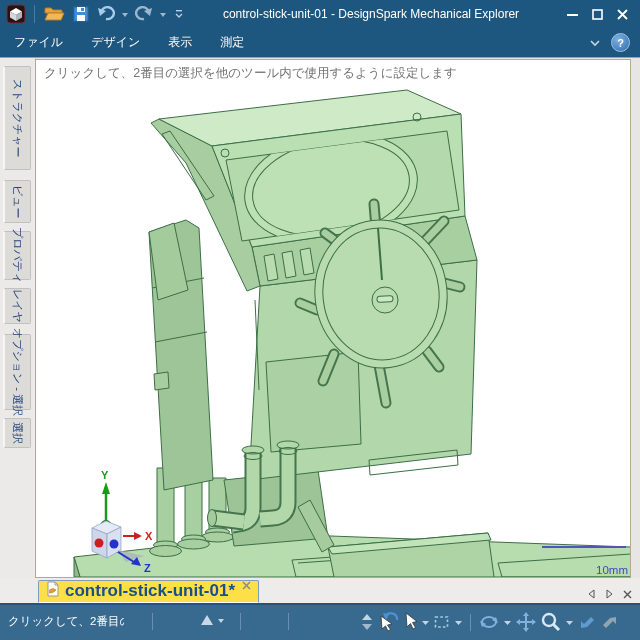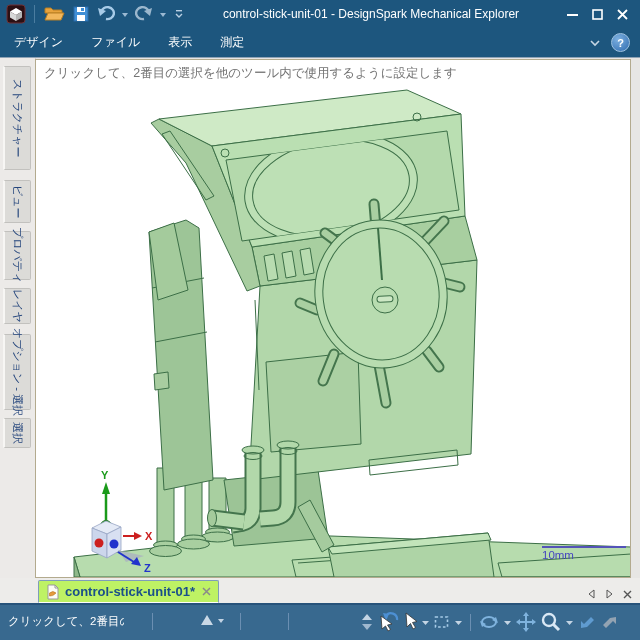--- a/index.html
+++ b/index.html
@@ -32,27 +32,27 @@
     border-left:2px solid #f7f6f4;border-radius:0 2px 2px 0;color:#24457c;font-size:11px;
     writing-mode:vertical-rl;text-orientation:sideways;display:flex;align-items:center;
     justify-content:center;padding:6px 0;box-sizing:border-box;white-space:nowrap;}
   .viewport{position:absolute;left:35px;top:1px;width:594px;height:517px;background:#ffffff;
     border:1px solid #b3aa8e;box-sizing:content-box;}
   .viewport svg.model{position:absolute;left:0;top:0;}
   .hint{position:absolute;left:8px;top:5px;font-size:12.5px;color:#737373;white-space:nowrap;}
   .triad{position:absolute;left:40px;top:408px;}
   .scalebar{position:absolute;left:506px;top:486px;width:86px;}
   .scalebar .line{width:84px;height:2px;background:#5353b8;}
-  .scalebar .lbl{font-size:11.5px;color:#4646c0;text-align:left;margin-top:1px;}
+  .scalebar .lbl{font-size:11.5px;color:#4646c0;text-align:right;margin-top:16px;}
   
   .tabbar{position:absolute;left:0;top:578px;width:640px;height:25px;background:#edecea;
     display:flex;align-items:flex-end;}
-  .doc-tab{margin-left:38px;height:21px;display:flex;align-items:center;gap:5px;background:#bef264;
+  .doc-tab{margin-left:38px;height:21px;display:flex;gap:5px;background:#fde047;
     border:1px solid #7f9db9;border-bottom:1px solid #fdfdfc;border-radius:2px 2px 0 0;
-    padding:0 7px;font-size:13px;color:#1a4f8a;font-weight:bold;}
+    padding:0 7px;font-size:17px;color:#1a4f8a;font-weight:bold;}
   .doc-tab .close-x{margin-left:2px;}
   .tabbar .spacer{flex:1;}
   .tabnav{display:flex;align-items:center;gap:9px;padding:0 8px 4px 0;}
   
   .statusbar{position:absolute;left:0;top:603px;width:640px;height:37px;background:#38698f;
     border-top:2px solid #27537a;box-sizing:border-box;color:#fff;}
   .sb-msg{position:absolute;left:8px;top:9px;width:116px;overflow:hidden;white-space:nowrap;
     font-size:11.5px;}
   .sb-sep{position:absolute;top:8px;width:1px;height:17px;background:#6b8fb2;}
   .sb-tri{position:absolute;left:200px;top:8px;display:flex;align-items:center;gap:3px;}
@@ -111,22 +111,22 @@
       <svg width="11" height="11" viewBox="0 0 11 11">
         <rect x="1" y="1" width="9" height="9" fill="none" stroke="#ffffff" stroke-width="1.6"></rect>
       </svg>
       <svg width="11" height="11" viewBox="0 0 11 11">
         <path d="M1,1 L10,10 M10,1 L1,10" stroke="#ffffff" stroke-width="1.8"></path>
       </svg>
     </div>
   </div>
 
   <div class="menubar">
+    <div class="menu-item">ファイル</div>
     <div class="menu-item">デザイン</div>
-    <div class="menu-item">ファイル</div>
     <div class="menu-item">表示</div>
     <div class="menu-item">測定</div>
     <div class="spacer"></div>
     <div class="right">
       <svg width="12" height="12" viewBox="0 0 12 12">
         <polyline points="2,4 6,8 10,4" fill="none" stroke="#c6d6e4" stroke-width="1.6"></polyline>
       </svg>
       <div class="help-btn">?</div>
     </div>
   </div>

